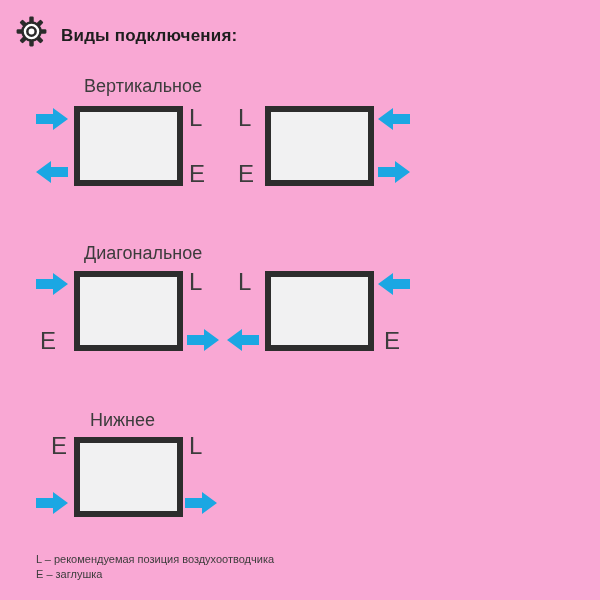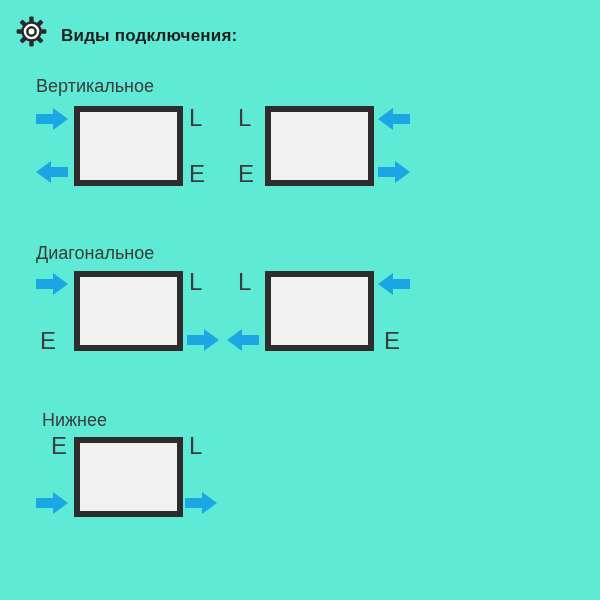--- a/index.html
+++ b/index.html
@@ -1,27 +1,27 @@
 <!DOCTYPE html>
 <html><head>
 <meta charset="utf-8">
 <style>
   html,body{margin:0;padding:0;background:#ffffff;}
   #page{
-    position:relative;width:600px;height:600px;background:#5eead4;overflow:hidden;
+    position:relative;width:600px;height:600px;background:#f9a8d4;overflow:hidden;
     font-family:"Liberation Sans","DejaVu Sans",sans-serif;
     -webkit-font-smoothing:antialiased;
   }
   .page-title{
     position:absolute;left:61px;top:26px;
     font-size:17px;font-weight:700;color:var(--text-dark,#1e1e1e);letter-spacing:.2px;
   }
   .gear{position:absolute;left:16px;top:16px;width:31px;height:31px;}
   .section-title{
-    position:absolute;font-size:18px;font-weight:400;color:var(--text,#3c3c3c);
+    position:absolute;font-size:18px;font-weight:400;color:var(--text,#3c3c3c);margin-left:48px;
   }
   .radiator{
     position:absolute;width:97px;height:68px;
     border:6px solid var(--outline,#2d2d2d);
     background:var(--fill,#f1f1f2);
   }
   .port-label{
     position:absolute;font-size:24px;line-height:24px;font-weight:400;
     color:var(--text,#3c3c3c);
   }
@@ -126,14 +126,18 @@
       <svg viewBox="0 0 32 22">
         <path d="M0,6 H17 V0 L32,11 L17,22 V16 H0 Z"></path>
       </svg>
     </div>
   <div class="arrow" style="left:185px;top:492px;">
       <svg viewBox="0 0 32 22">
         <path d="M0,6 H17 V0 L32,11 L17,22 V16 H0 Z"></path>
       </svg>
     </div>
 
+  <div class="legend">
+    <div>L – рекомендуемая позиция воздухоотводчика</div>
+    <div>E – заглушка</div>
+  </div>
 
 </div>
 
 </body></html>

